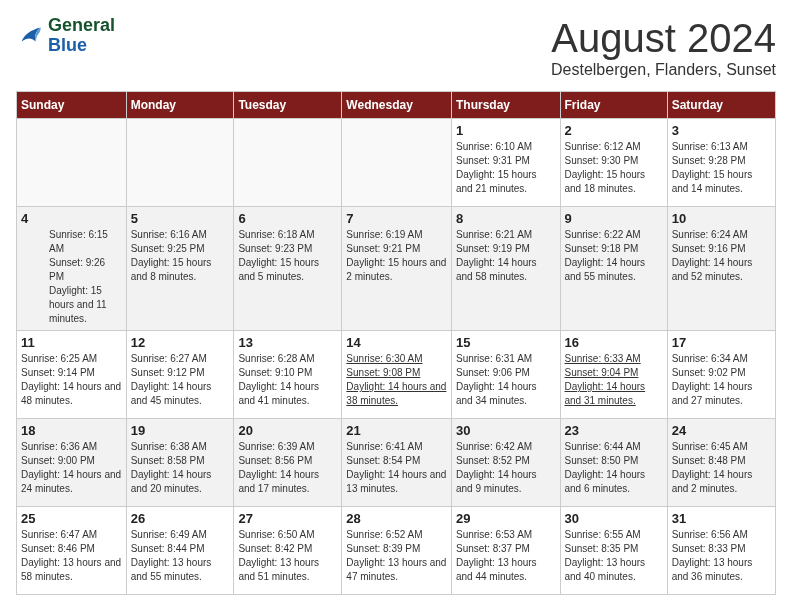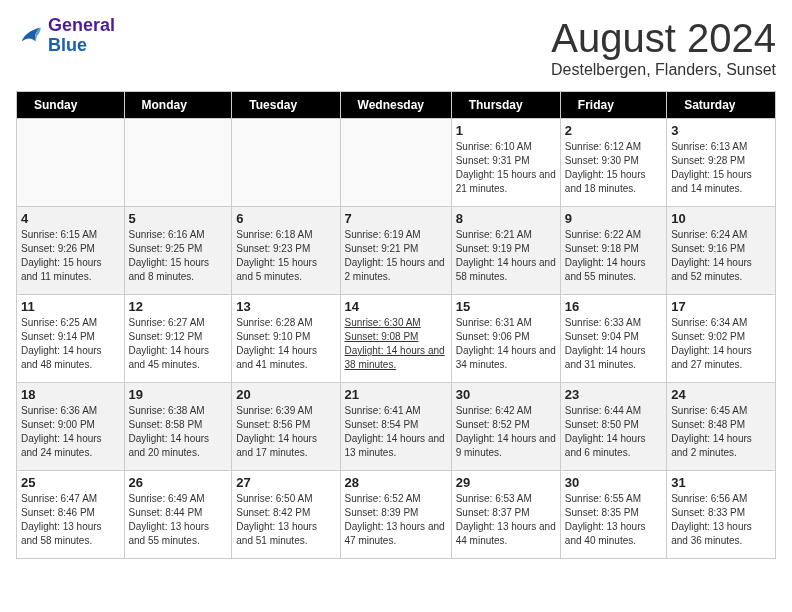--- a/index.html
+++ b/index.html
@@ -19,21 +19,21 @@
     .logo {
       display: flex;
       align-items: center;
       gap: 4px;
     }
     .logo-text {
       font-size: 18px;
       font-weight: bold;
       line-height: 1.1;
     }
-    .logo-general { color: #4c1d95; }
+    .logo-general { color: #14532d; }
     .logo-blue { color: #1a5fa8; }
     .logo-bird {
       width: 28px;
       height: 28px;
     }
     .title-section {
       text-align: right;
     }
     .month-title {
       font-size: 40px;
@@ -43,23 +43,23 @@
     .location {
       font-size: 16px;
       color: #333;
     }
     table {
       width: 100%;
       border-collapse: collapse;
       font-size: 11px;
     }
     thead tr th {
-      background-color: #000000;
+      background-color: #7f1d1d;
       color: #fff;
-      padding: 6px 17px;
+      padding: 6px 4px;
       text-align: left;
       font-size: 12px;
       border: 1px solid #ccc;
     }
     td {
       border: 1px solid #ccc;
       vertical-align: top;
       padding: 4px;
       height: 88px;
       width: 113px;
@@ -141,21 +141,21 @@
         <td>
           <div class="day-num">3</div>
           <div class="day-info" style="white-space: pre-line;">Sunrise: 6:13 AM
 Sunset: 9:28 PM
 Daylight: 15 hours and 14 minutes.</div>
         </td>
       </tr>
       <tr>
         <td>
           <div class="day-num">4</div>
-          <div class="day-info" style="white-space: pre-line;">Sunrise: 6:15 AM
+          <div class="day-info" style="white-space: pre-line; margin-left: 28px;">Sunrise: 6:15 AM
 Sunset: 9:26 PM
 Daylight: 15 hours and 11 minutes.</div>
         </td>
         <td>
           <div class="day-num">5</div>
           <div class="day-info" style="white-space: pre-line;">Sunrise: 6:16 AM
 Sunset: 9:25 PM
 Daylight: 15 hours and 8 minutes.</div>
         </td>
         <td>
@@ -215,21 +215,21 @@
 Daylight: 14 hours and 38 minutes.</div>
         </td>
         <td>
           <div class="day-num">15</div>
           <div class="day-info" style="white-space: pre-line;">Sunrise: 6:31 AM
 Sunset: 9:06 PM
 Daylight: 14 hours and 34 minutes.</div>
         </td>
         <td>
           <div class="day-num">16</div>
-          <div class="day-info" style="white-space: pre-line;">Sunrise: 6:33 AM
+          <div class="day-info" style="white-space: pre-line; text-decoration: underline;">Sunrise: 6:33 AM
 Sunset: 9:04 PM
 Daylight: 14 hours and 31 minutes.</div>
         </td>
         <td>
           <div class="day-num">17</div>
           <div class="day-info" style="white-space: pre-line;">Sunrise: 6:34 AM
 Sunset: 9:02 PM
 Daylight: 14 hours and 27 minutes.</div>
         </td>
       </tr>

